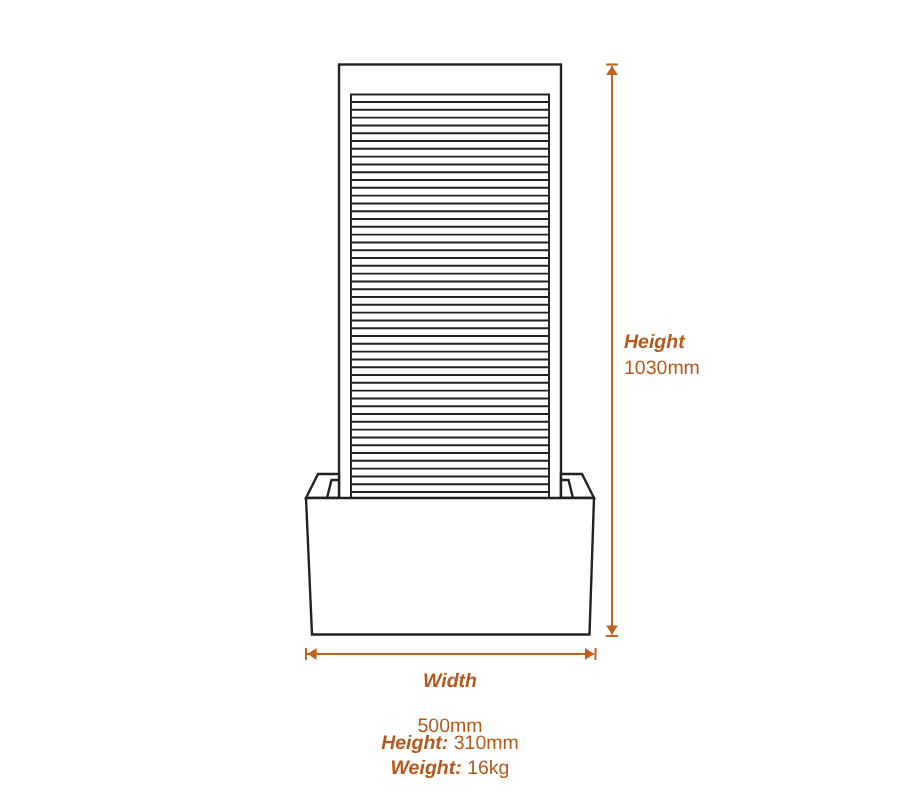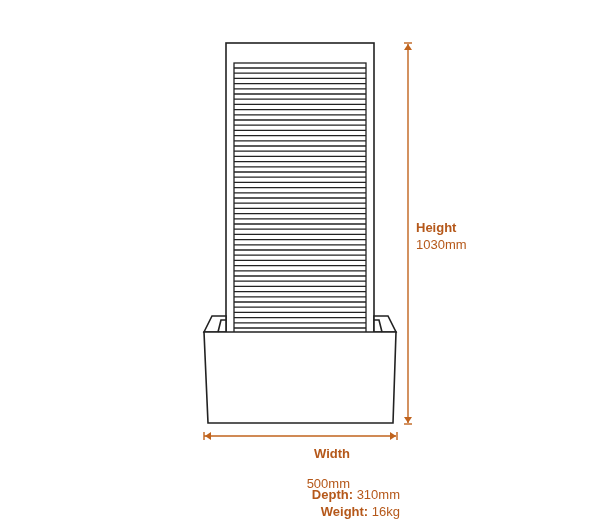--- a/index.html
+++ b/index.html
@@ -1,20 +1,20 @@
 <!DOCTYPE html>
 <html><head>
 <meta charset="utf-8">
 <style>
   html, body { margin:0; padding:0; background:#ffffff; }
   body { width:600px; height:532px; position:relative; overflow:hidden; font-family:"Liberation Sans", sans-serif; }
   #diagram { position:absolute; left:0; top:0; }
   .lbl { position:absolute; color:#b5581a; font-size:13px; line-height:16px; white-space:nowrap; }
-  .bold { font-weight:bold; }
-  .center { text-align:right; }
+  .bold { font-weight:bold;font-style:italic; }
+  .center { text-align:center; }
 </style>
 </head>
 <body>
 
 <svg id="diagram" width="600" height="532" viewBox="0 0 600 532">
 
   <rect x="226" y="43" width="148" height="290" fill="#fff" stroke="#222" stroke-width="1.6"></rect>
 
   <g stroke="#222" stroke-width="1.3" fill="none">
     <rect x="234" y="63" width="132" height="270"></rect>
@@ -98,19 +98,19 @@
   </g>
 </svg>
 
 <div class="lbl bold" style="left:416px; top:220px;">Height</div>
 <div class="lbl" style="left:416px; top:237px;text-align:center;">1030mm</div>
 
 <div class="lbl bold center" style="left:250px; width:100px; top:446px;">Width</div>
 <div class="lbl center" style="left:250px; width:100px; top:476px;">500mm</div>
 
 <div class="lbl center" style="left:200px; width:200px; top:487px;">
-  <span class="bold">Depth:</span>
+  <span class="bold">Height:</span>
   <span>310mm</span>
 </div>
 <div class="lbl center" style="left:200px; width:200px; top:504px;">
   <span class="bold">Weight:</span>
   <span>16kg</span>
 </div>
 
 </body></html>

